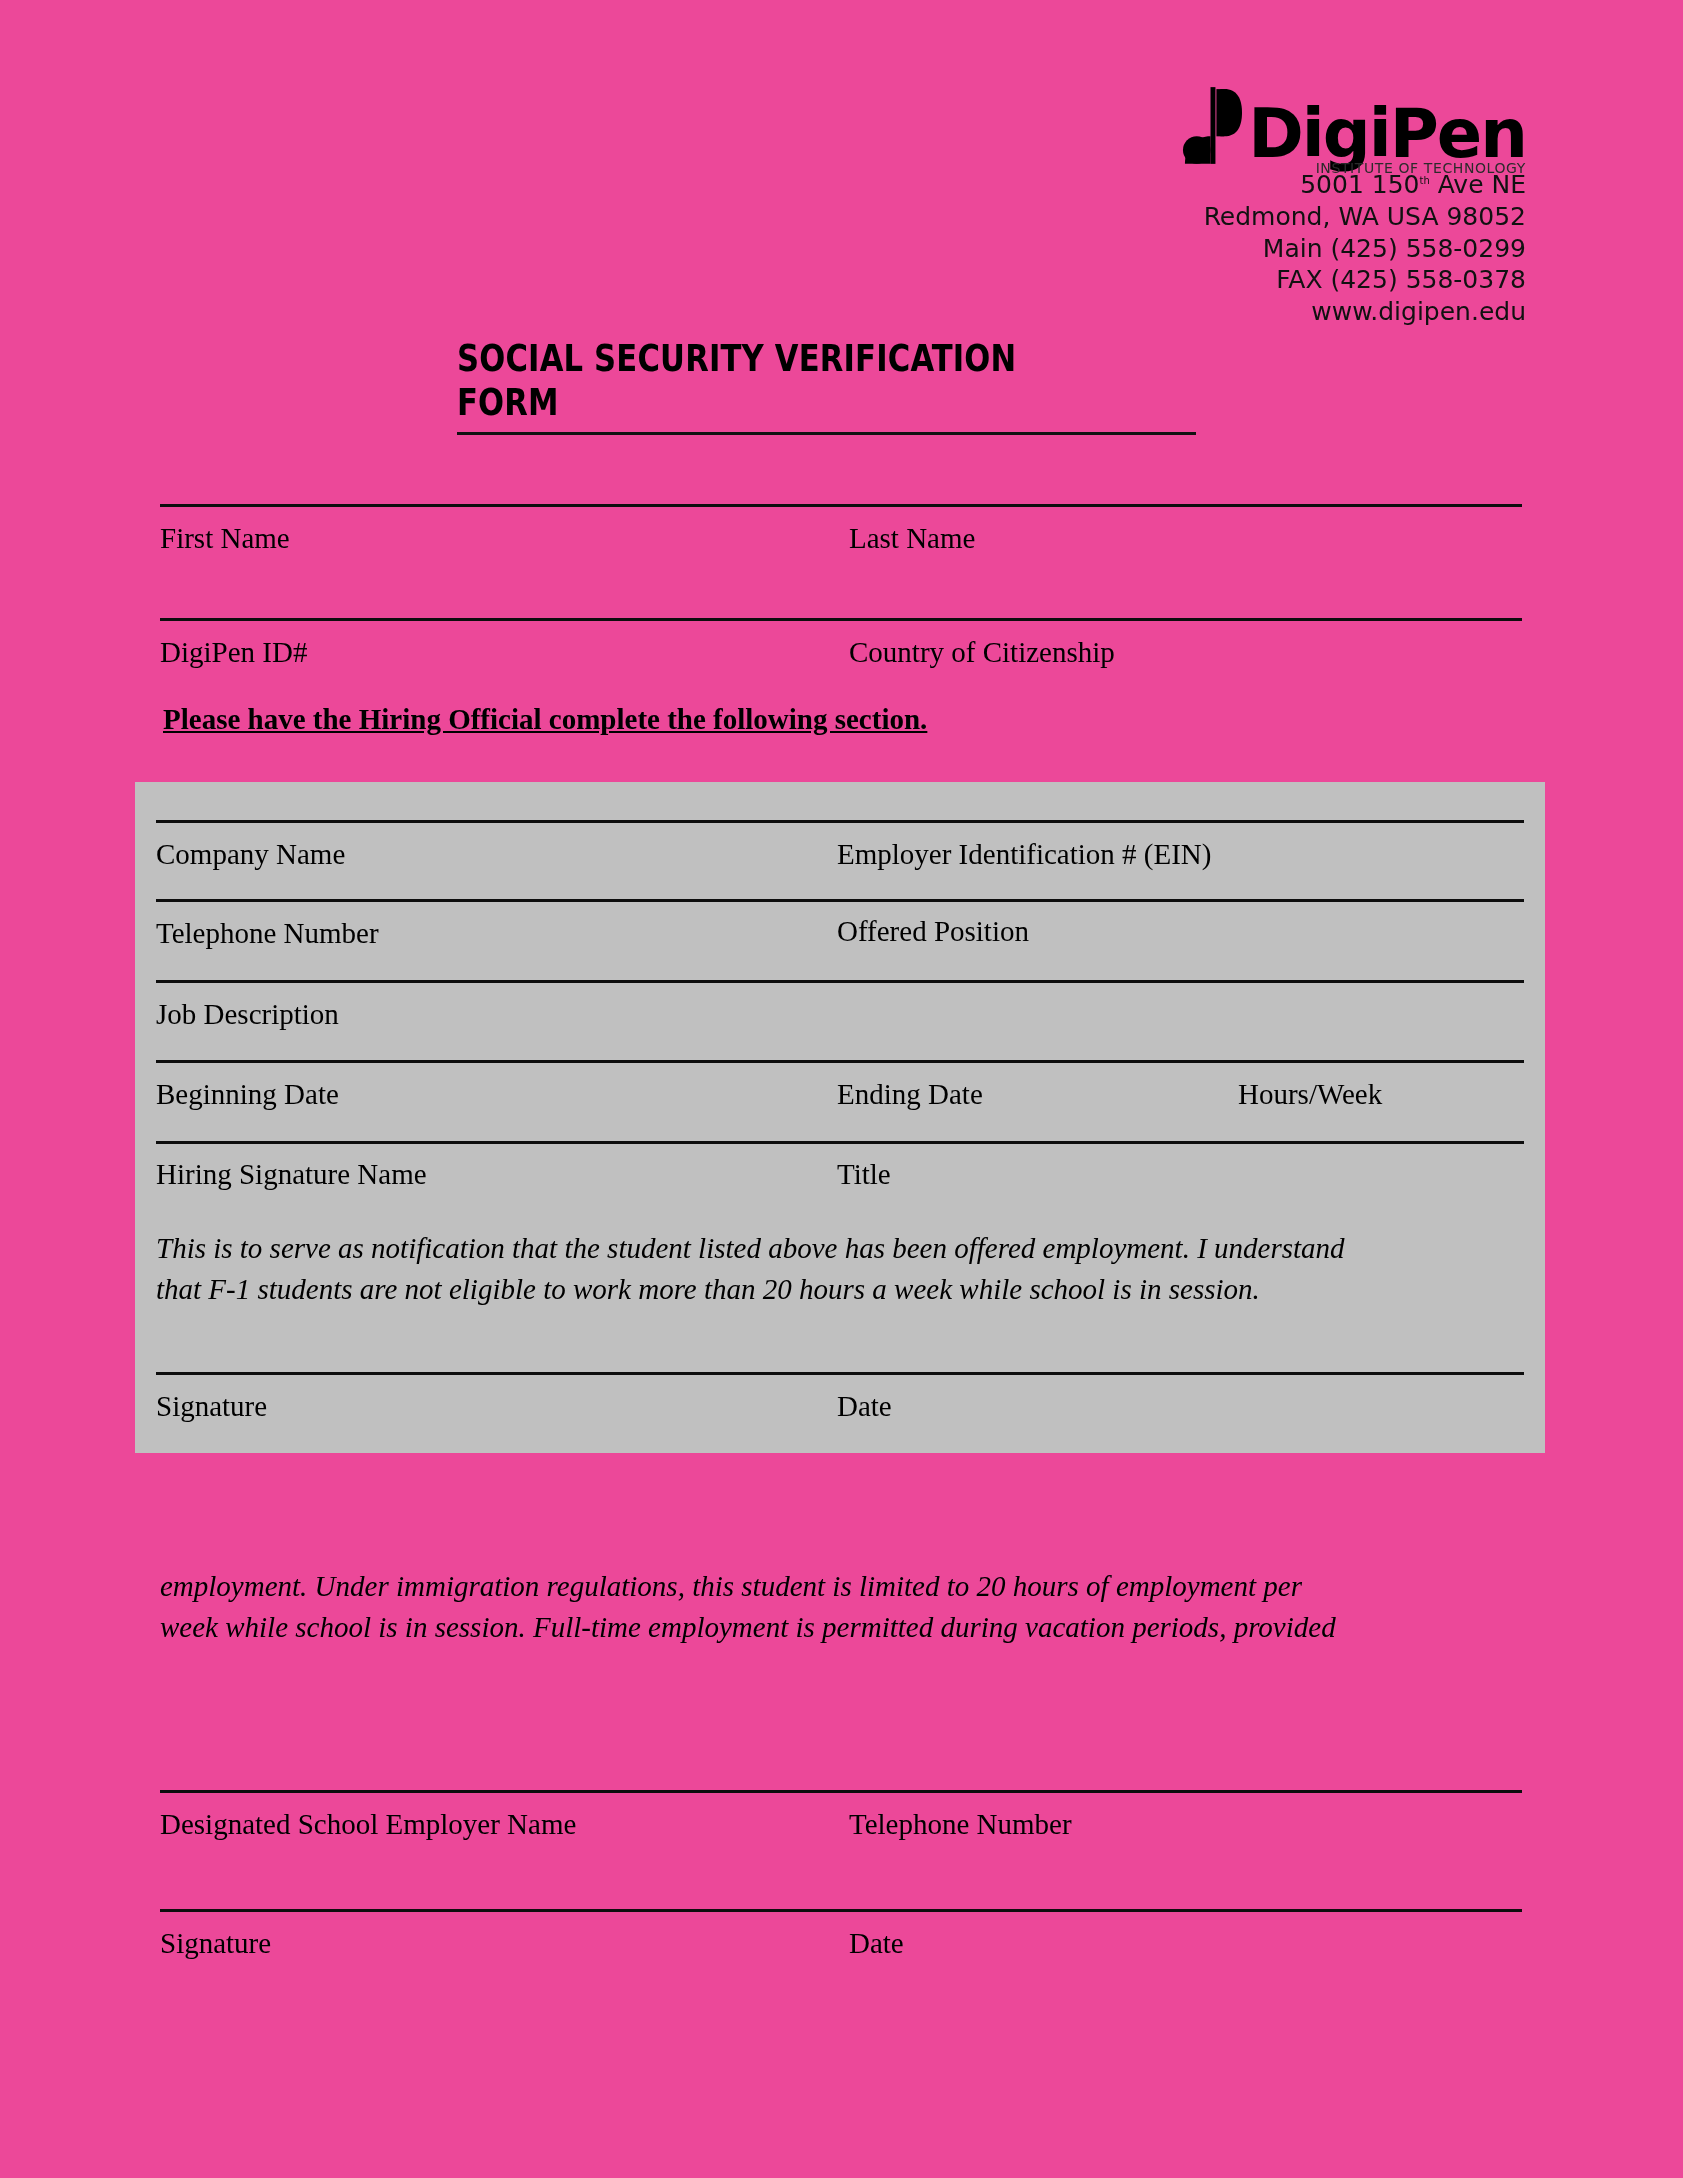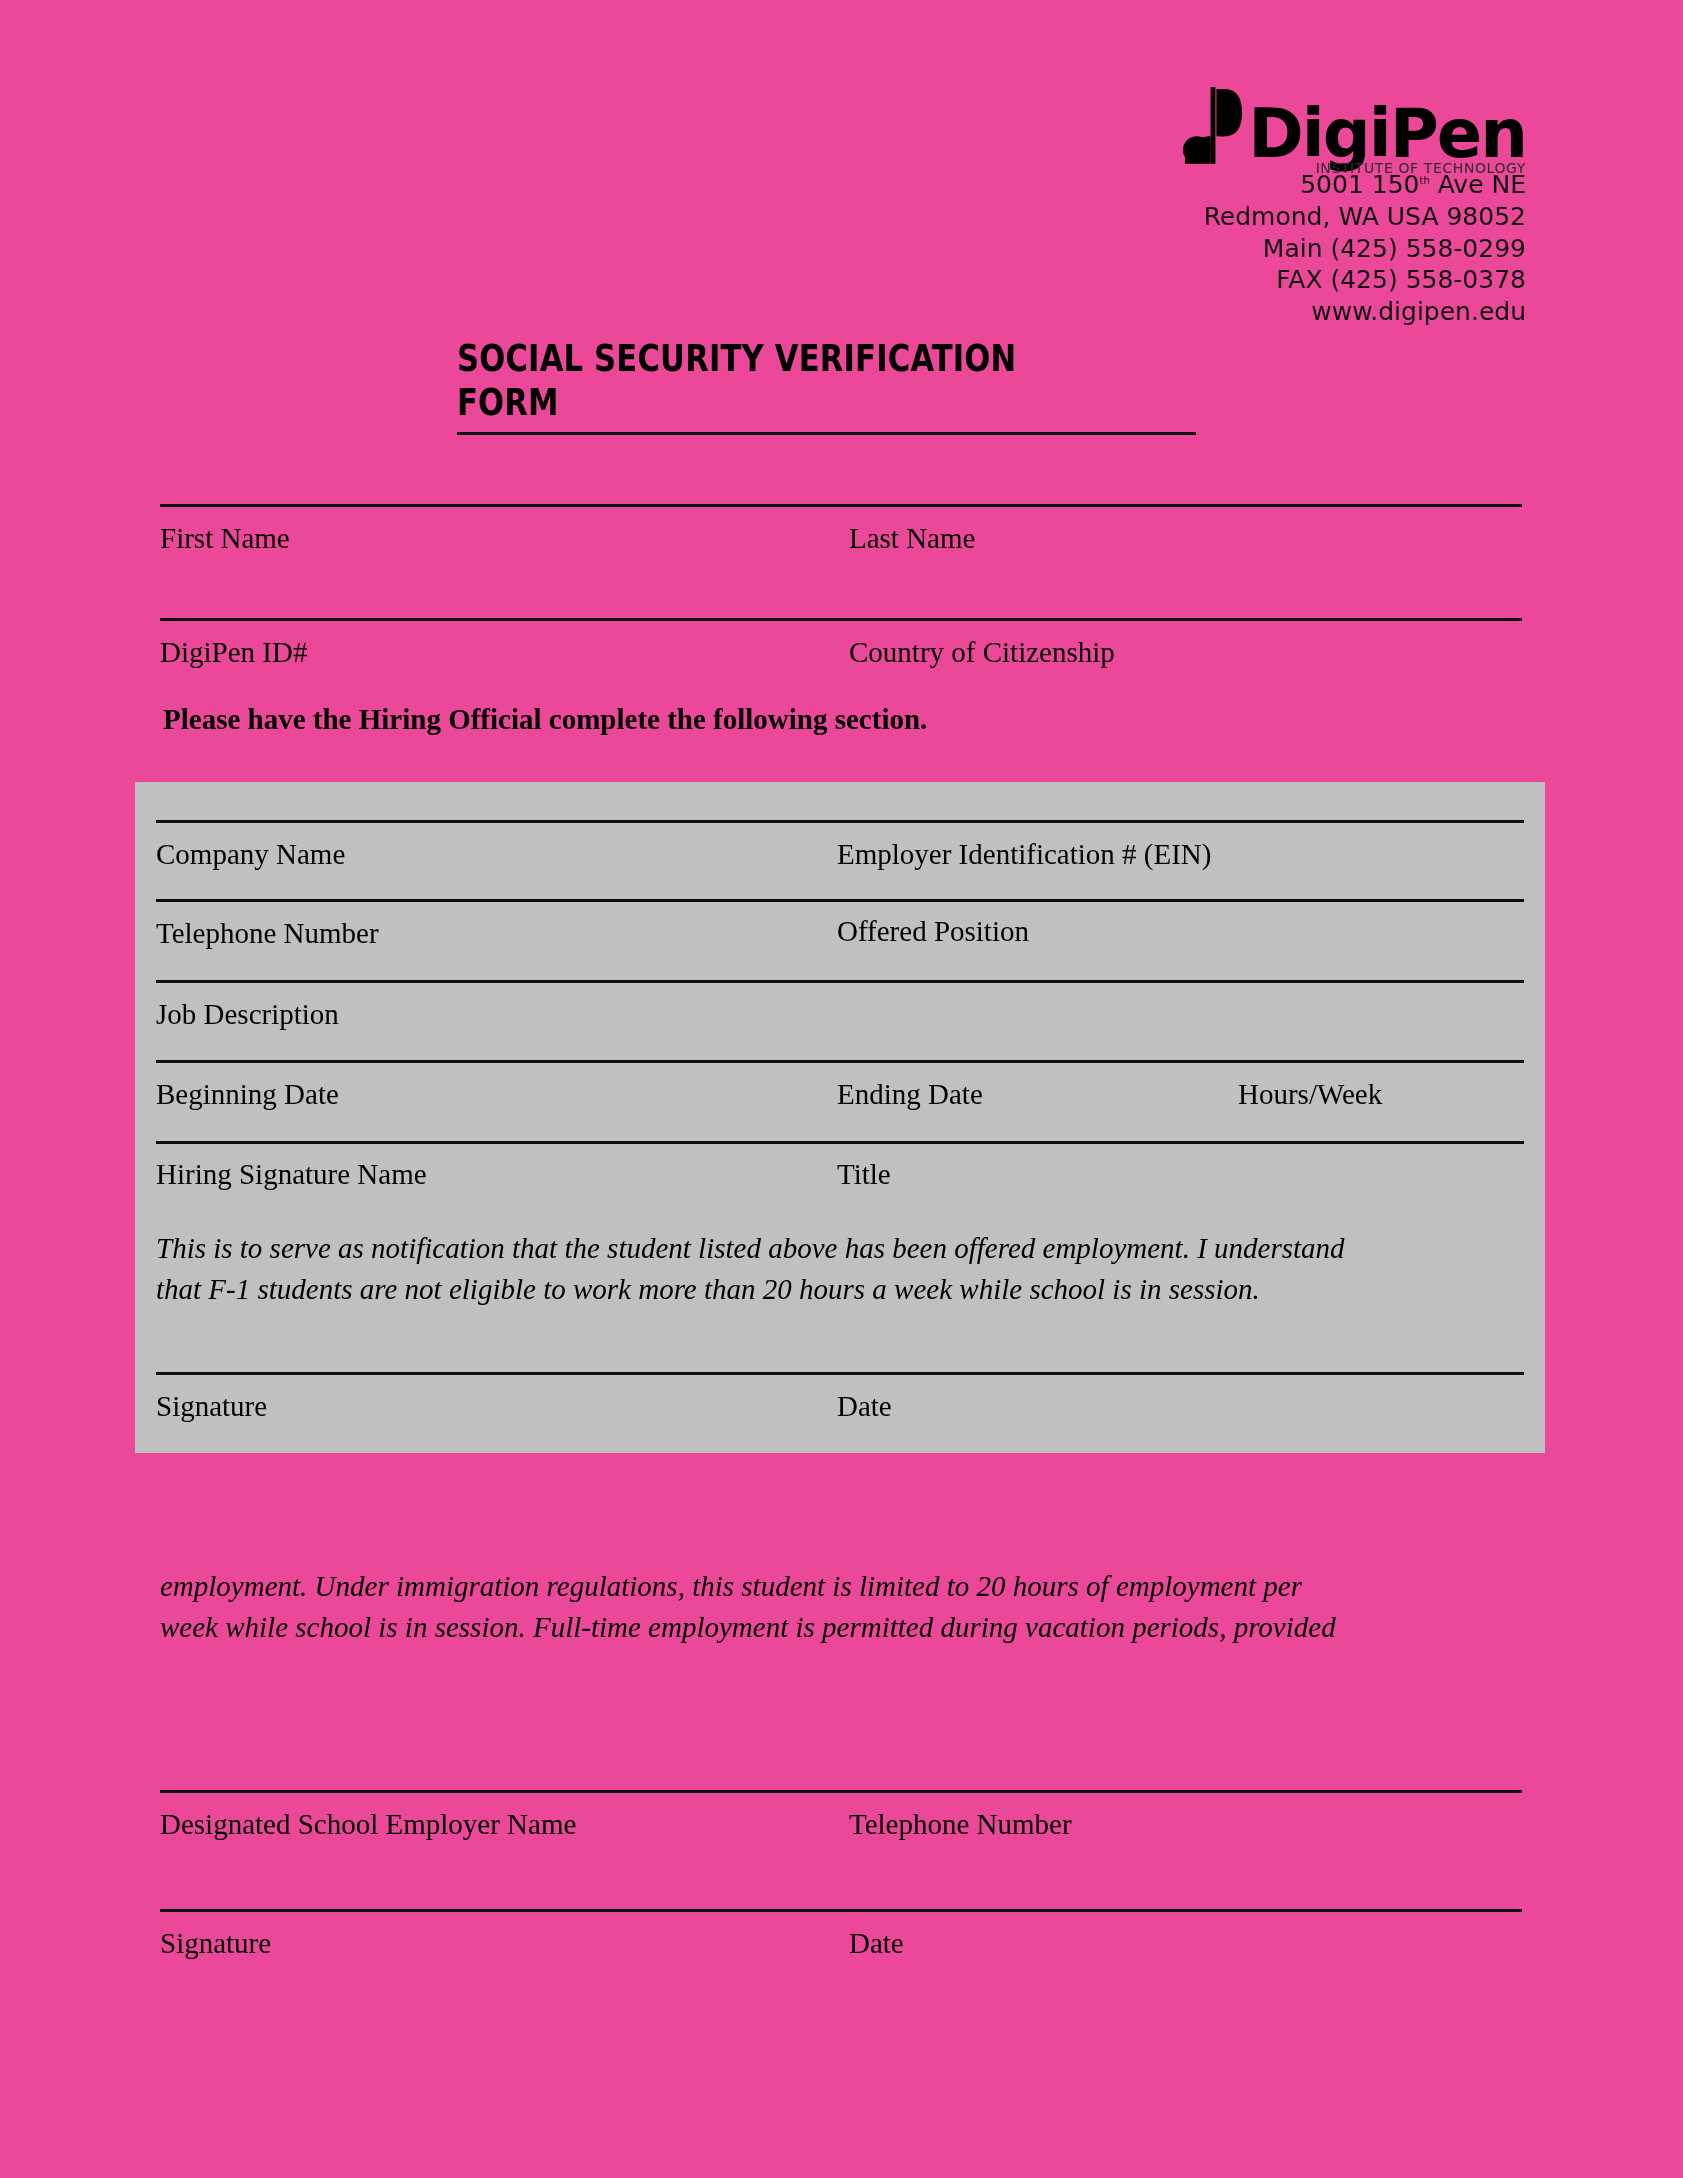--- a/index.html
+++ b/index.html
@@ -113,20 +113,21 @@
     font-size: 29px;
     line-height: 1.1;
     white-space: nowrap;
   }
   .bold-note {
     position: absolute;
     font-family: "Liberation Serif", "DejaVu Serif", serif;
     font-weight: bold;
     font-size: 29px;
     white-space: nowrap;
+    text-decoration: underline;
   }
   .para-italic {
     position: absolute;
     font-family: "Liberation Serif", "DejaVu Serif", serif;
     font-style: italic;
     font-size: 29px;
     line-height: 1.43;
   }
 
   

